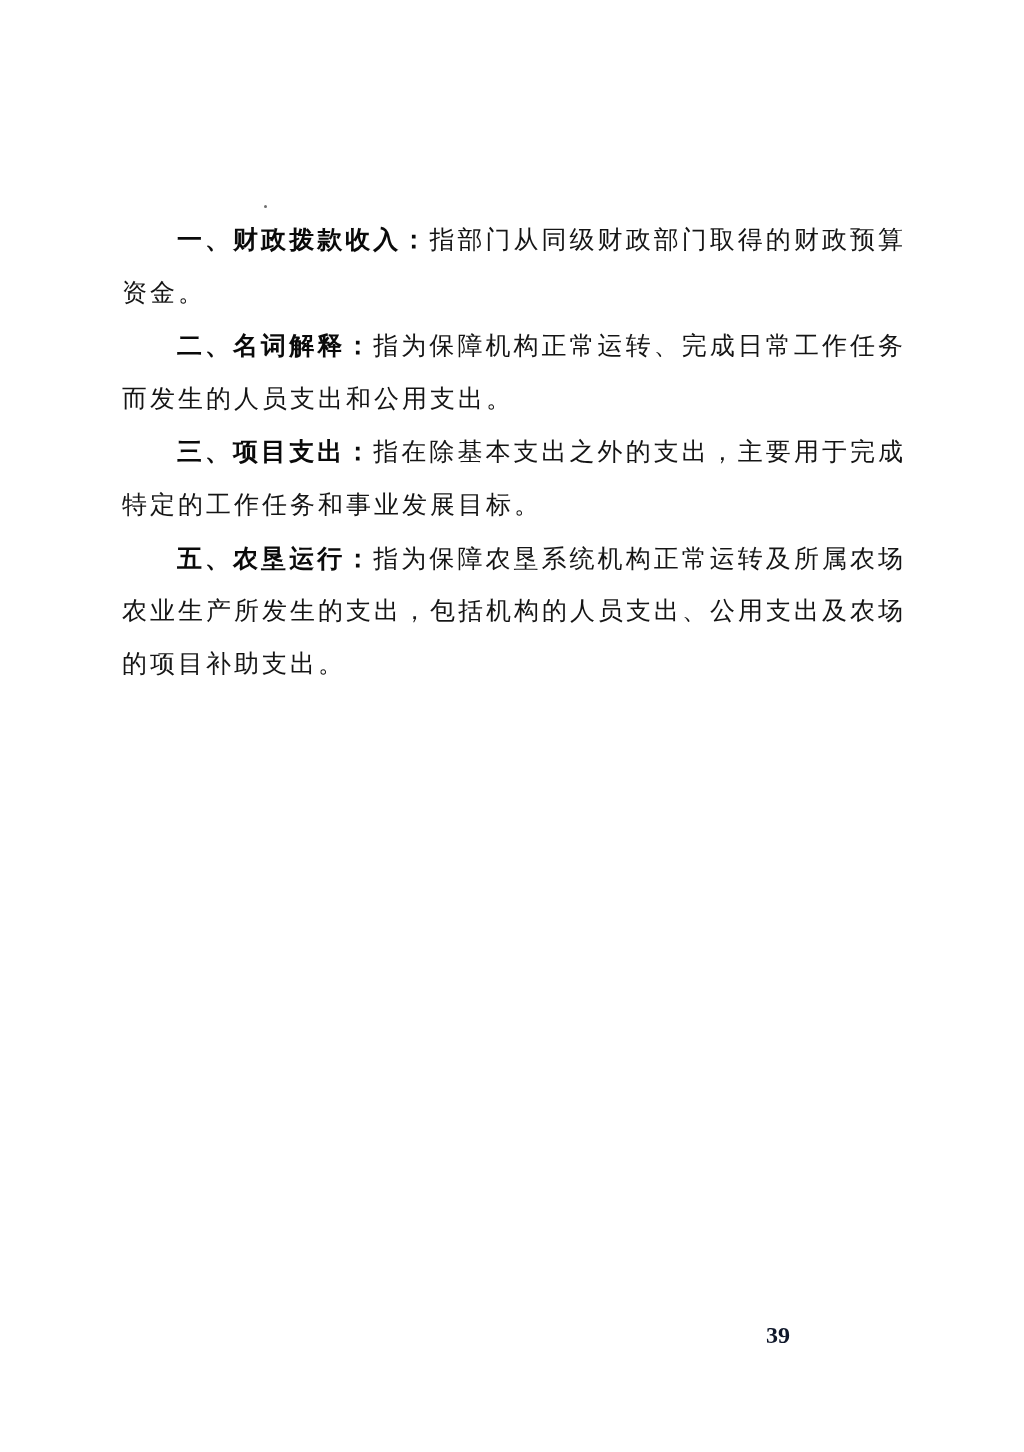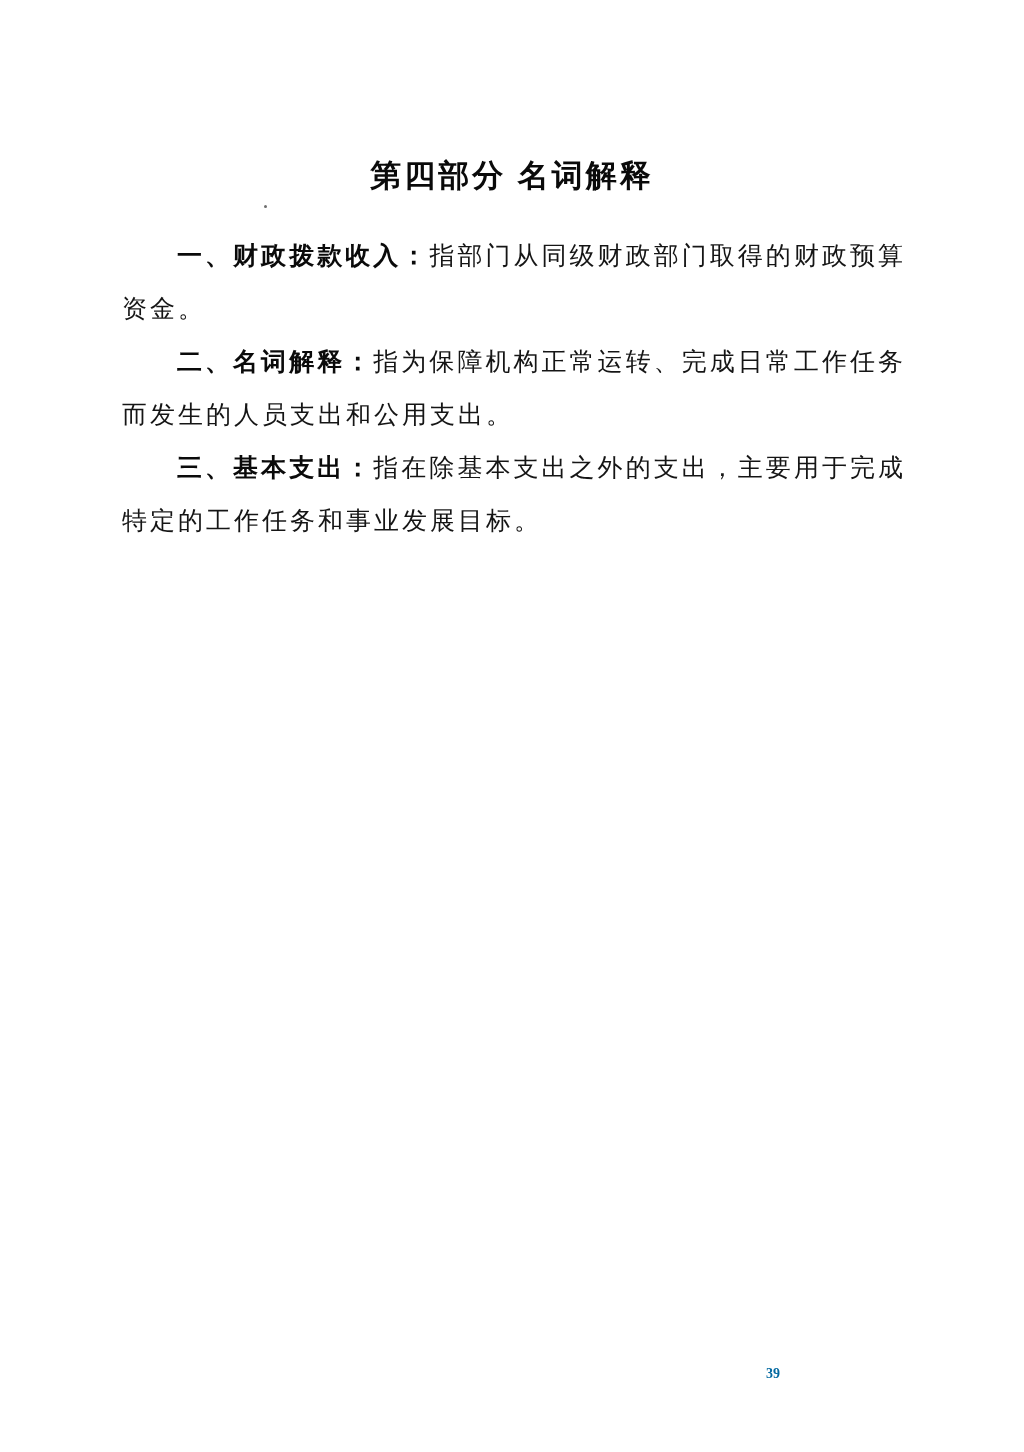--- a/index.html
+++ b/index.html
@@ -24,21 +24,21 @@
     width: 100%;
     text-align: center;
     font-family: "Liberation Sans", sans-serif;
     font-weight: bold;
     font-size: 31px;
     letter-spacing: 3px;
     color: #0a0a0a;
   }
   .content {
     position: absolute;
-    top: 229px;
+    top: 213px;
     left: 122px;
     width: 784px;
     font-size: 25px;
     line-height: 52.6px;
     letter-spacing: 3px;
     text-align: justify;
     text-justify: inter-character;
     color: #151515;
   }
   .content p {
@@ -50,51 +50,50 @@
     font-family: "Liberation Sans", sans-serif;
     font-weight: bold;
     color: #0a0a0a;
   }
   .page-number {
     position: absolute;
     top: 1322px;
     left: 766px;
     font-family: "Liberation Serif", serif;
     font-weight: bold;
-    font-size: 14px;
-    color: #0369a1;
-    margin-top: 44px;
+    font-size: 24px;
+    color: #0f172a;
   }
   .speck {
     position: absolute;
     top: 205px;
     left: 264px;
     width: 3px;
     height: 3px;
     border-radius: 50%;
     background: #4a4a4a;
     opacity: 0.8;
   }
 </style>
 </head>
 <body>
 
 <div class="page">
 
   <div class="speck"></div>
 
-  <h1 class="doc-title">第四部分 名词解释</h1>
 
   <div class="content">
 
     <p><span class="lead">一、财政拨款收入：</span><span>指部门从同级财政部门取得的财政预算资金。</span></p>
 
     <p><span class="lead">二、名词解释：</span><span>指为保障机构正常运转、完成日常工作任务而发生的人员支出和公用支出。</span></p>
 
-    <p><span class="lead">三、基本支出：</span><span>指在除基本支出之外的支出，主要用于完成特定的工作任务和事业发展目标。</span></p>
+    <p><span class="lead">三、项目支出：</span><span>指在除基本支出之外的支出，主要用于完成特定的工作任务和事业发展目标。</span></p>
 
 
+    <p><span class="lead">五、农垦运行：</span><span>指为保障农垦系统机构正常运转及所属农场农业生产所发生的支出，包括机构的人员支出、公用支出及农场的项目补助支出。</span></p>
 
   </div>
 
   <div class="page-number">39</div>
 
 </div>
 
 </body></html>

